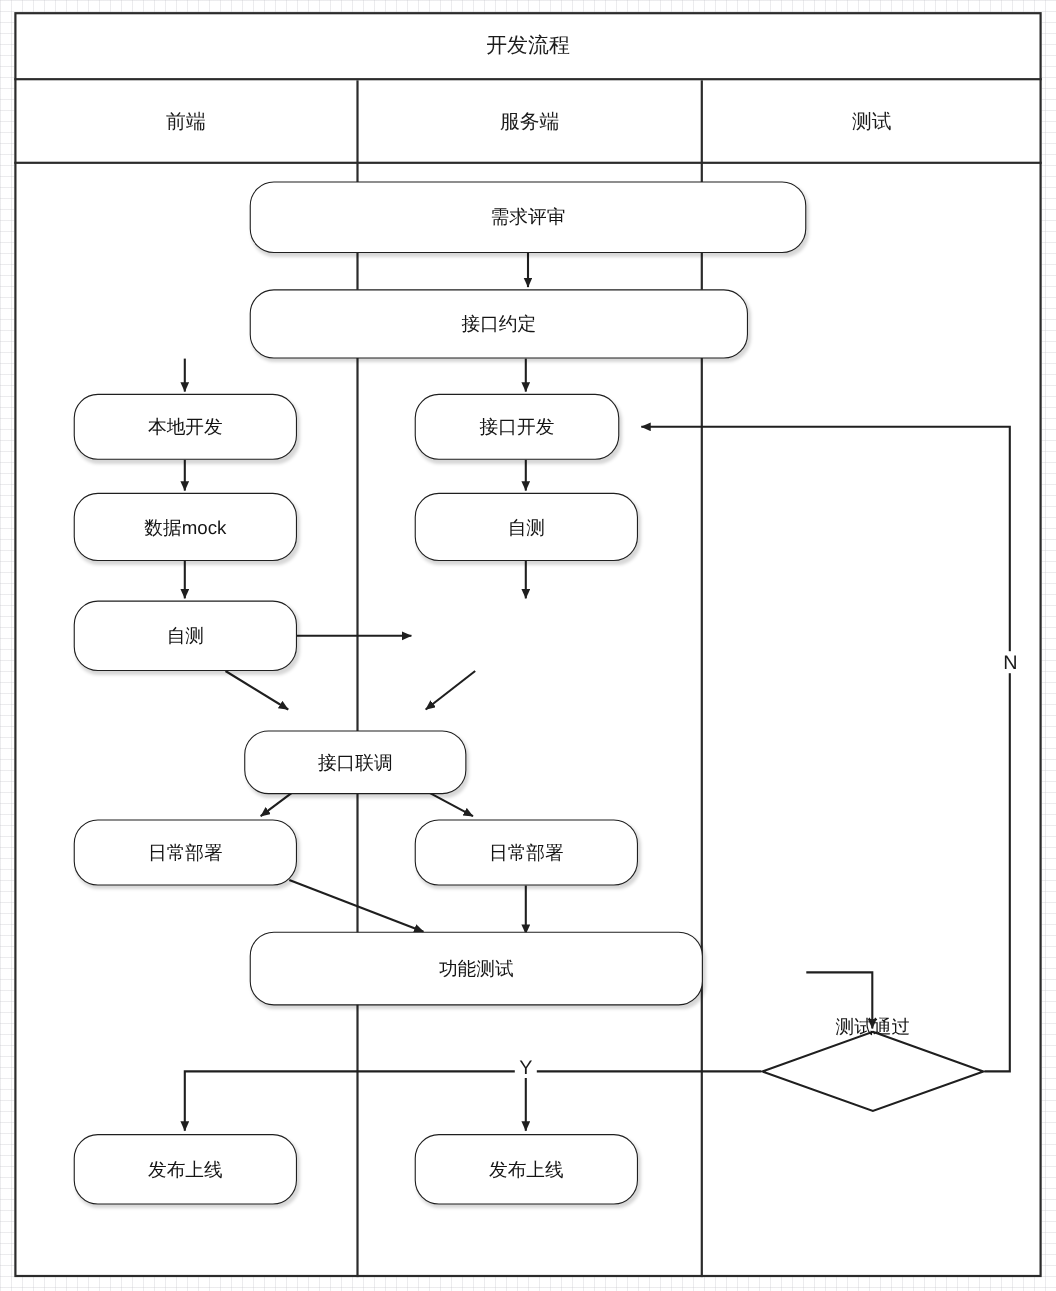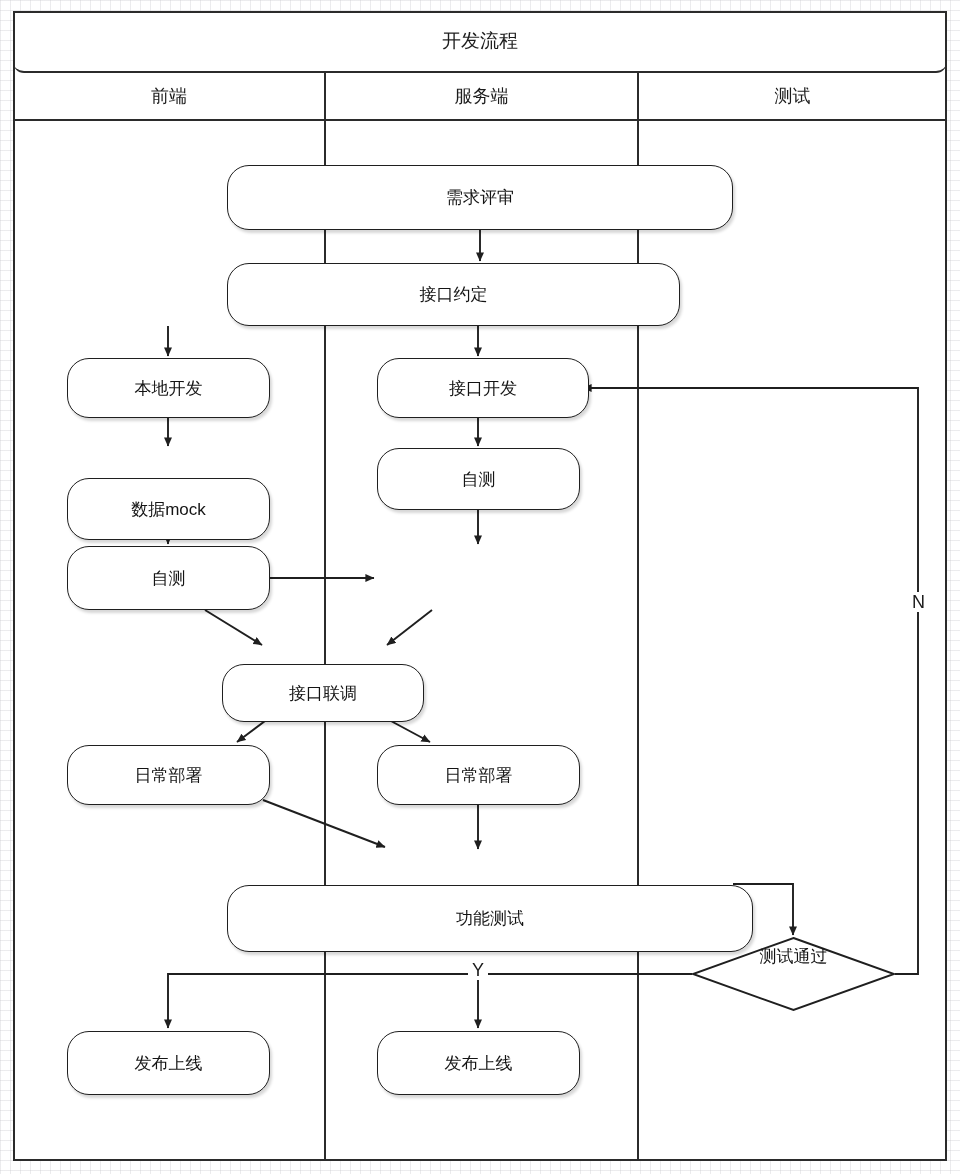--- a/index.html
+++ b/index.html
@@ -49,26 +49,25 @@
     position: absolute;
     left: 13px; top: 11px;
     width: 934px; height: 62px;
     border-bottom: 2.2px solid #2b2b2b;
     box-sizing: border-box;
     display: flex;
     align-items: center;
     justify-content: center;
     font-size: 19px;
     color: #1c1c1c;
-    border-radius: 11px;
   }
   .lane-header {
     position: absolute;
     top: 73px;
-    height: 48px;
+    height: 76px;
     border-bottom: 2.2px solid #2b2b2b;
     box-sizing: border-box;
     display: flex;
     align-items: center;
     justify-content: center;
     font-size: 18px;
     color: #1c1c1c;
   }
   .lane-div {
     position: absolute;
@@ -180,41 +179,41 @@
       <path d="M895,974 L918,974 L918,388 L583,388"></path>
     </g>
   </svg>
 
   <div class="node" style="left:227px;top:165px;width:506px;height:65px;">需求评审</div>
 
   <div class="node" style="left:227px;top:263px;width:453px;height:63px;">接口约定</div>
 
   <div class="node" style="left:67px;top:358px;width:203px;height:60px;">本地开发</div>
 
-  <div class="node" style="left:67px;top:448px;width:203px;height:62px;margin-top:30px;">数据mock</div>
+  <div class="node" style="left:67px;top:448px;width:203px;height:62px;">数据mock</div>
 
   <div class="node" style="left:67px;top:546px;width:203px;height:64px;">自测</div>
 
-  <div class="node" style="left:377px;top:358px;width:212px;height:60px;">接口开发</div>
+  <div class="node" style="left:377px;top:358px;width:186px;height:60px;">接口开发</div>
 
   <div class="node" style="left:377px;top:448px;width:203px;height:62px;">自测</div>
 
 
   <div class="node" style="left:222px;top:648px;width:202px;height:58px;margin-top:16px;">接口联调</div>
 
   <div class="node" style="left:67px;top:745px;width:203px;height:60px;">日常部署</div>
 
   <div class="node" style="left:377px;top:745px;width:203px;height:60px;">日常部署</div>
 
-  <div class="node" style="left:227px;top:885px;width:526px;height:67px;">功能测试</div>
+  <div class="node" style="left:227px;top:847px;width:412px;height:67px;">功能测试</div>
 
   <svg style="position:absolute;left:690px;top:936px;width:207px;height:76px;" viewBox="0 0 207 76">
     <polygon points="103.5,2 204,38 103.5,74 3,38" fill="#ffffff" stroke="#1f1f1f" stroke-width="1.9"></polygon>
   </svg>
-  <div class="diamond-label" style="left:692px;top:920px;width:203px;height:72px;text-align:center;">测试通过</div>
+  <div class="diamond-label" style="left:692px;top:897px;width:203px;height:72px;text-align:center;">测试通过</div>
 
   <div class="node" style="left:67px;top:1031px;width:203px;height:64px;">发布上线</div>
 
   <div class="node" style="left:377px;top:1031px;width:203px;height:64px;">发布上线</div>
 
   <div class="edge-label" style="left:468px;top:960px;">Y</div>
 
   <div class="edge-label" style="left:908px;top:592px;">N</div>
 
 </div>

